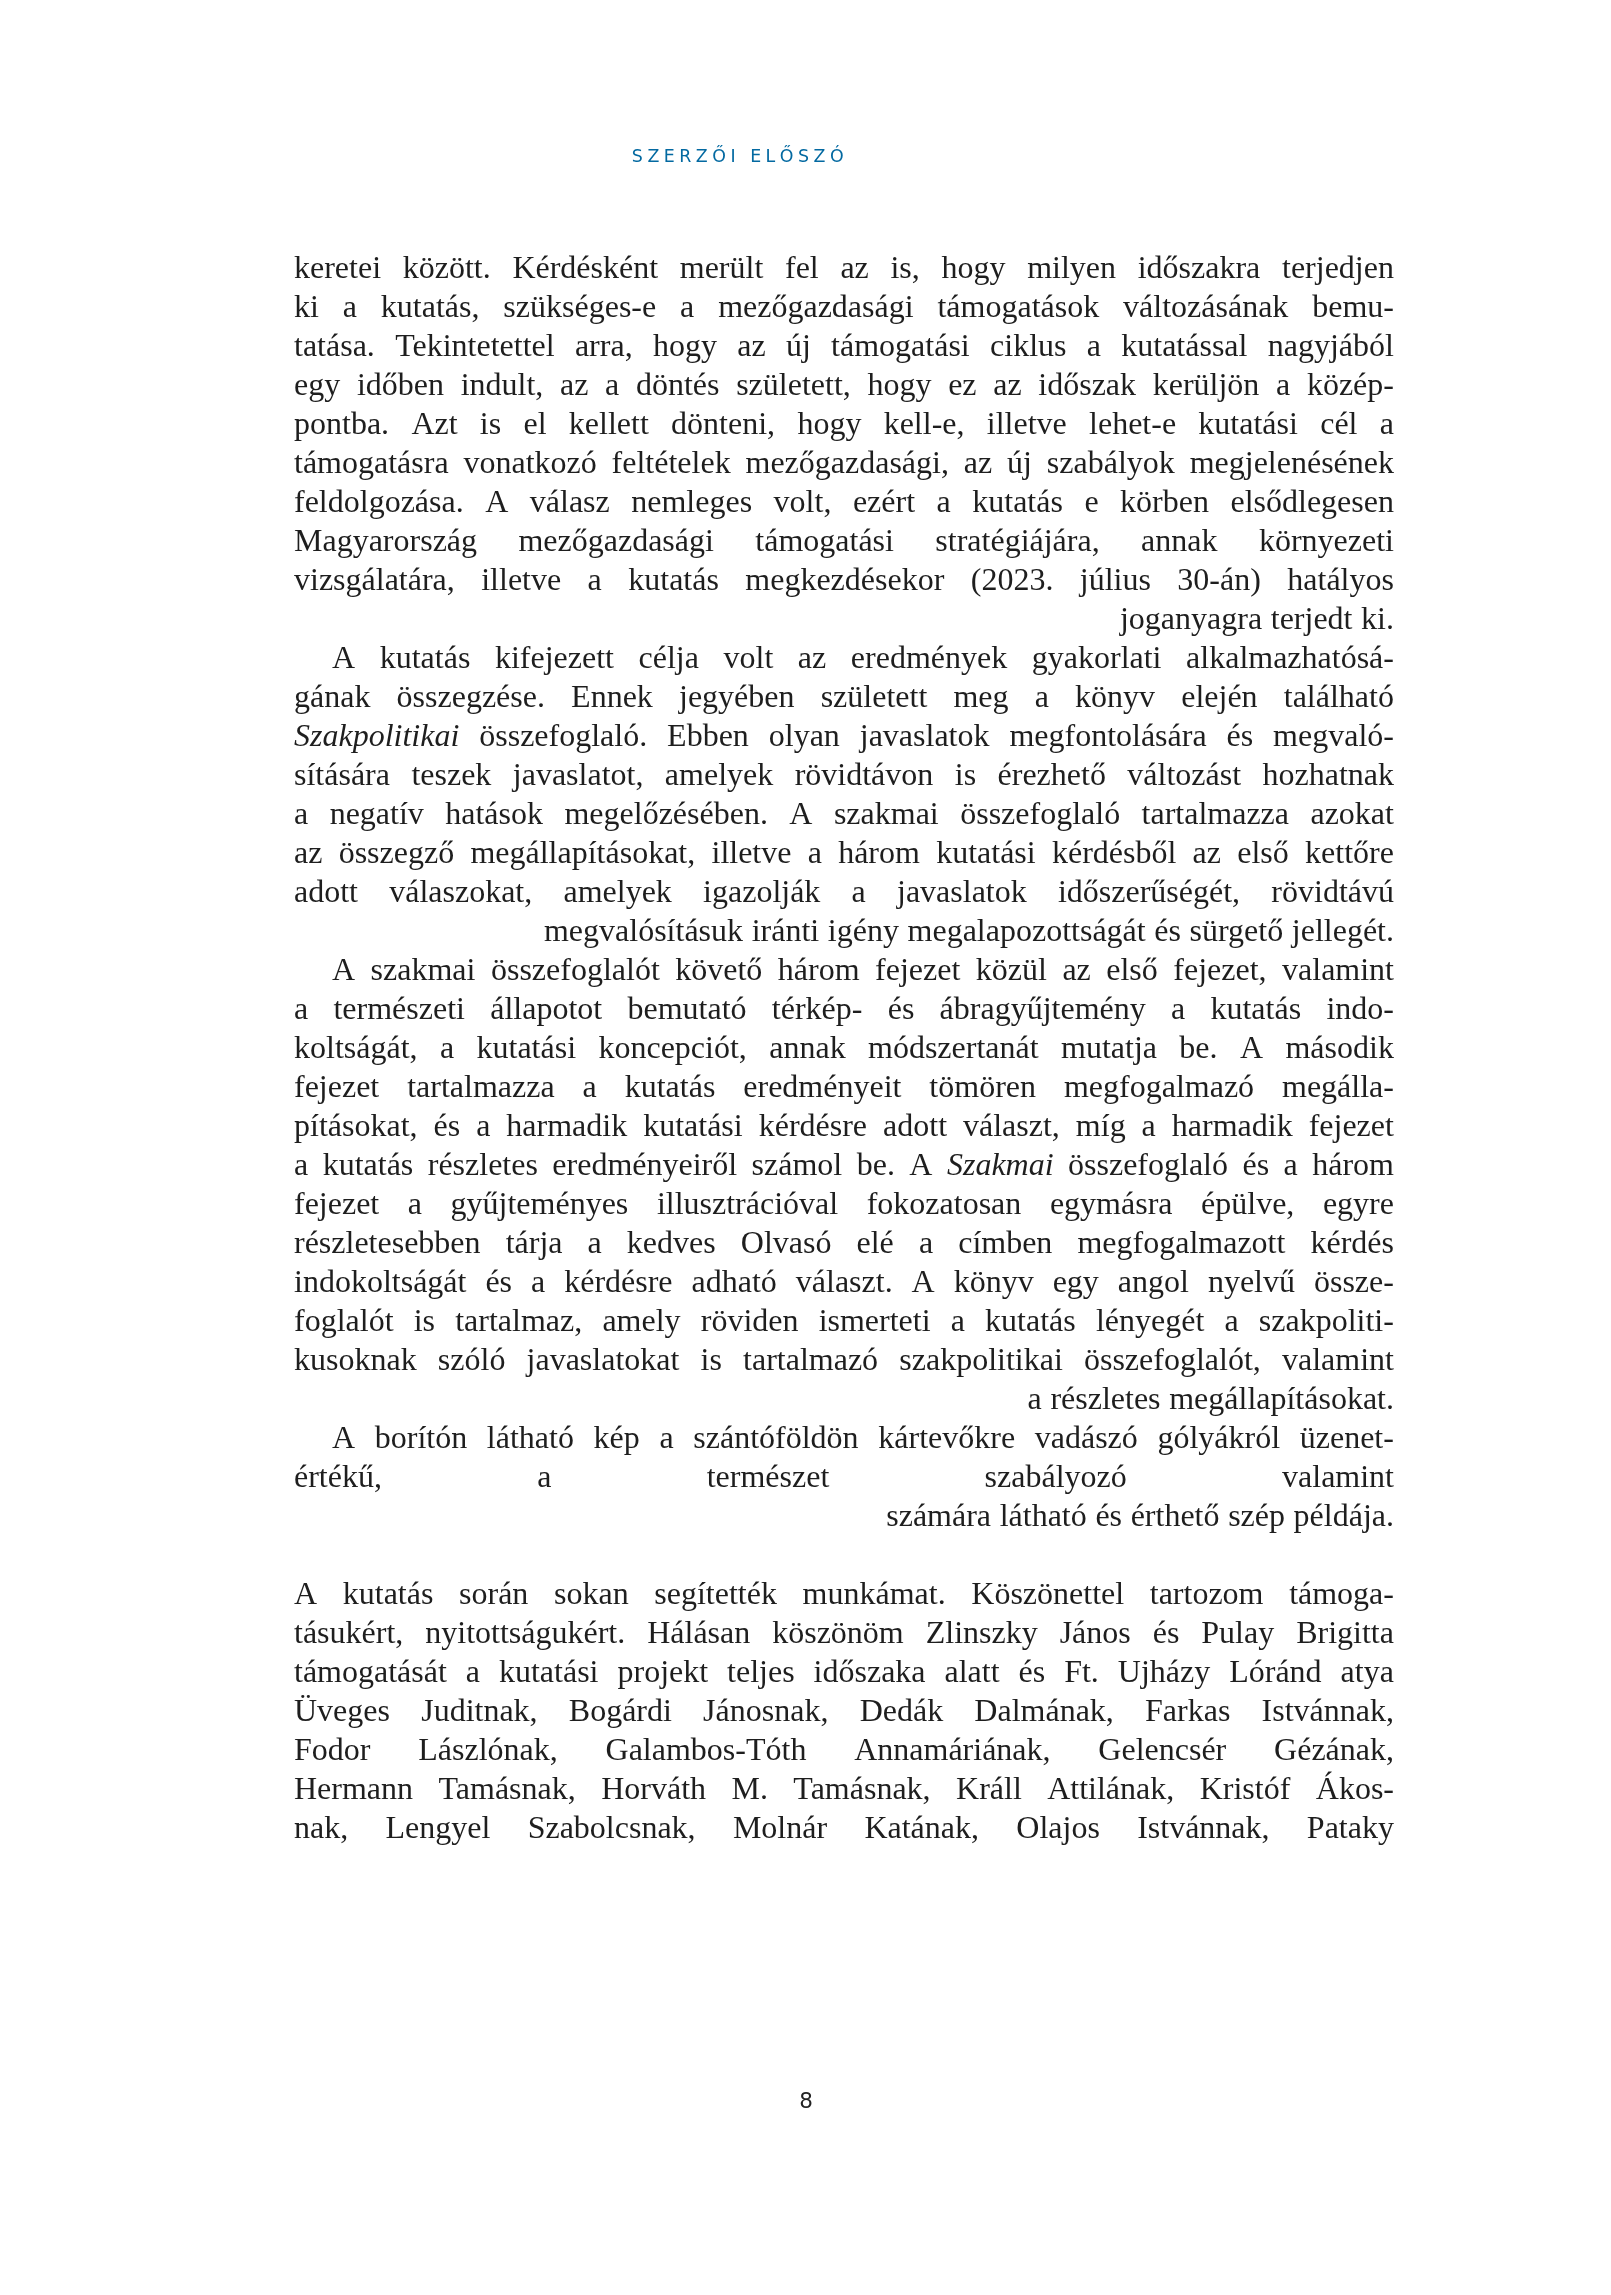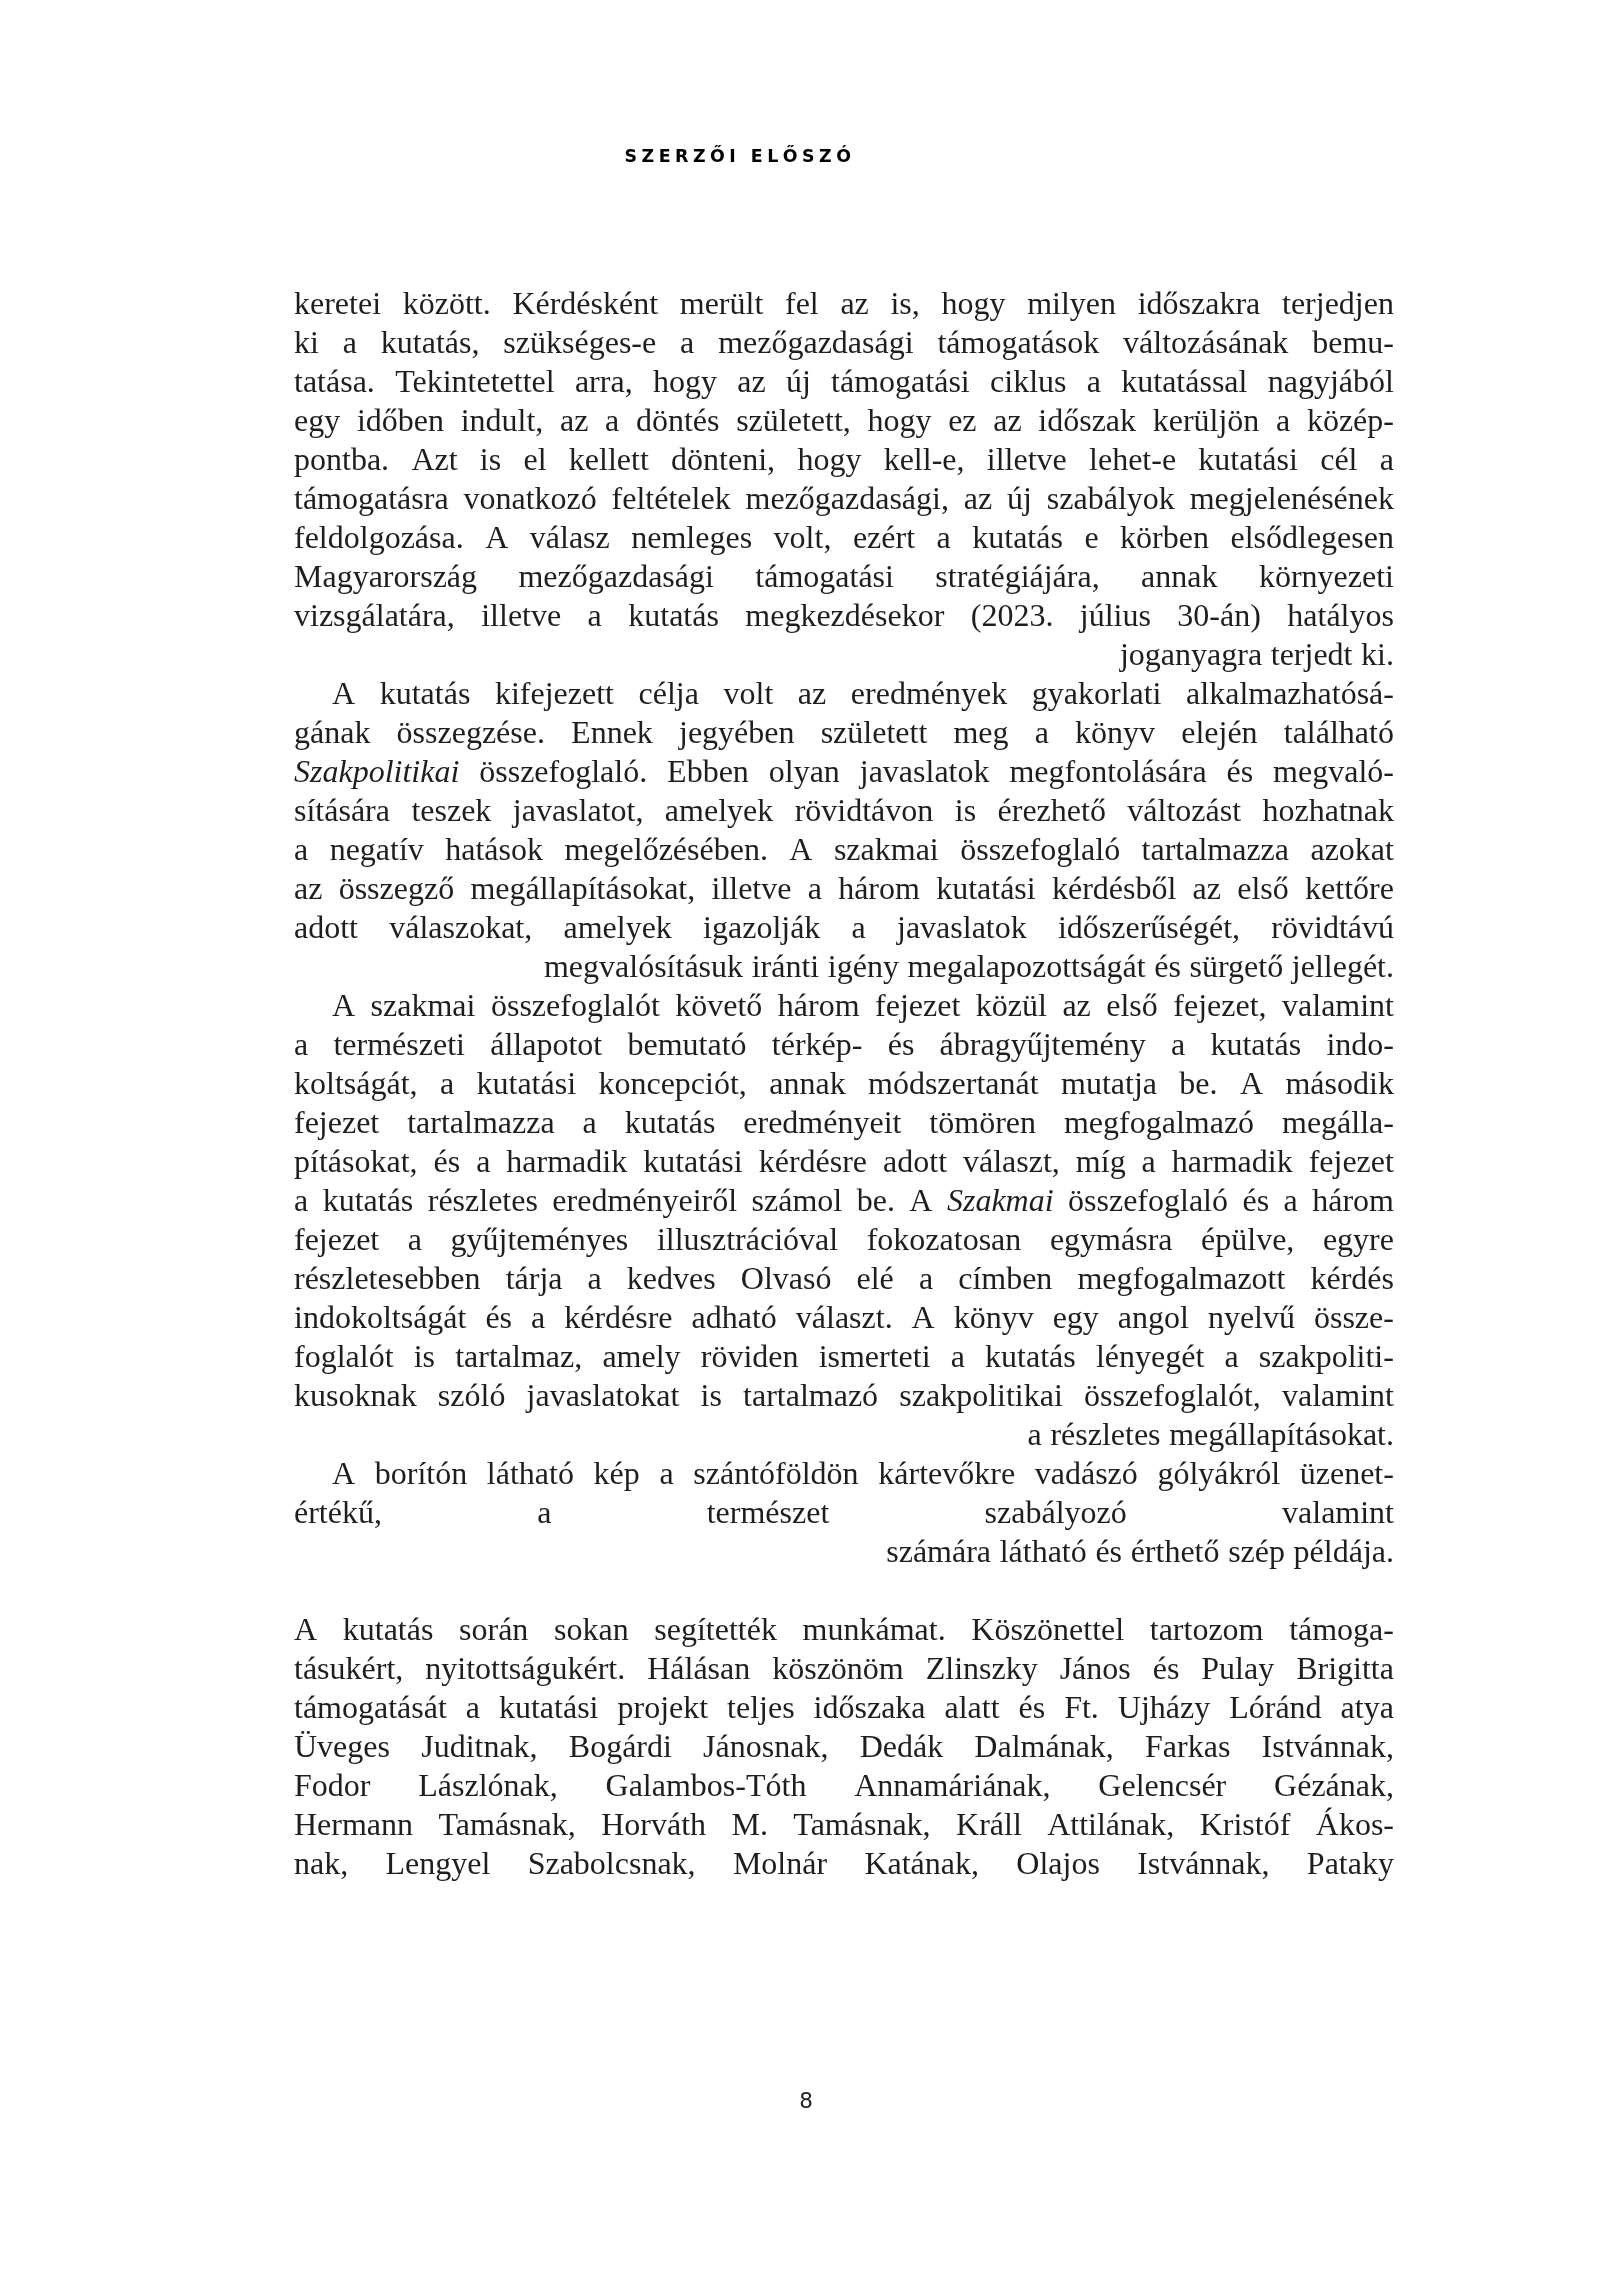--- a/index.html
+++ b/index.html
@@ -23,33 +23,32 @@
   }
   .running-head {
     position: absolute;
     top: 146px;
     left: 0;
     width: 1480px;
     text-align: center;
     font-family: "DejaVu Sans", sans-serif;
     font-size: 17.4px;
     letter-spacing: 4.5px;
-    color: #000000;
-    font-weight: bold;
+    color: #0369a1;
+    font-weight: normal;
   }
   .body-text {
     position: absolute;
     left: 294px;
     top: 248px;
     width: 1100px;
     font-family: "Liberation Serif", "DejaVu Serif", serif;
     font-size: 32px;
     line-height: 39px;
     color: #1e1e1e;
-    margin-top: 36px;
   }
   .gap {
     display: block;
     height: 39px;
   }
   
   .jline {
     display: flex;
     justify-content: space-between;
     height: 39px;

